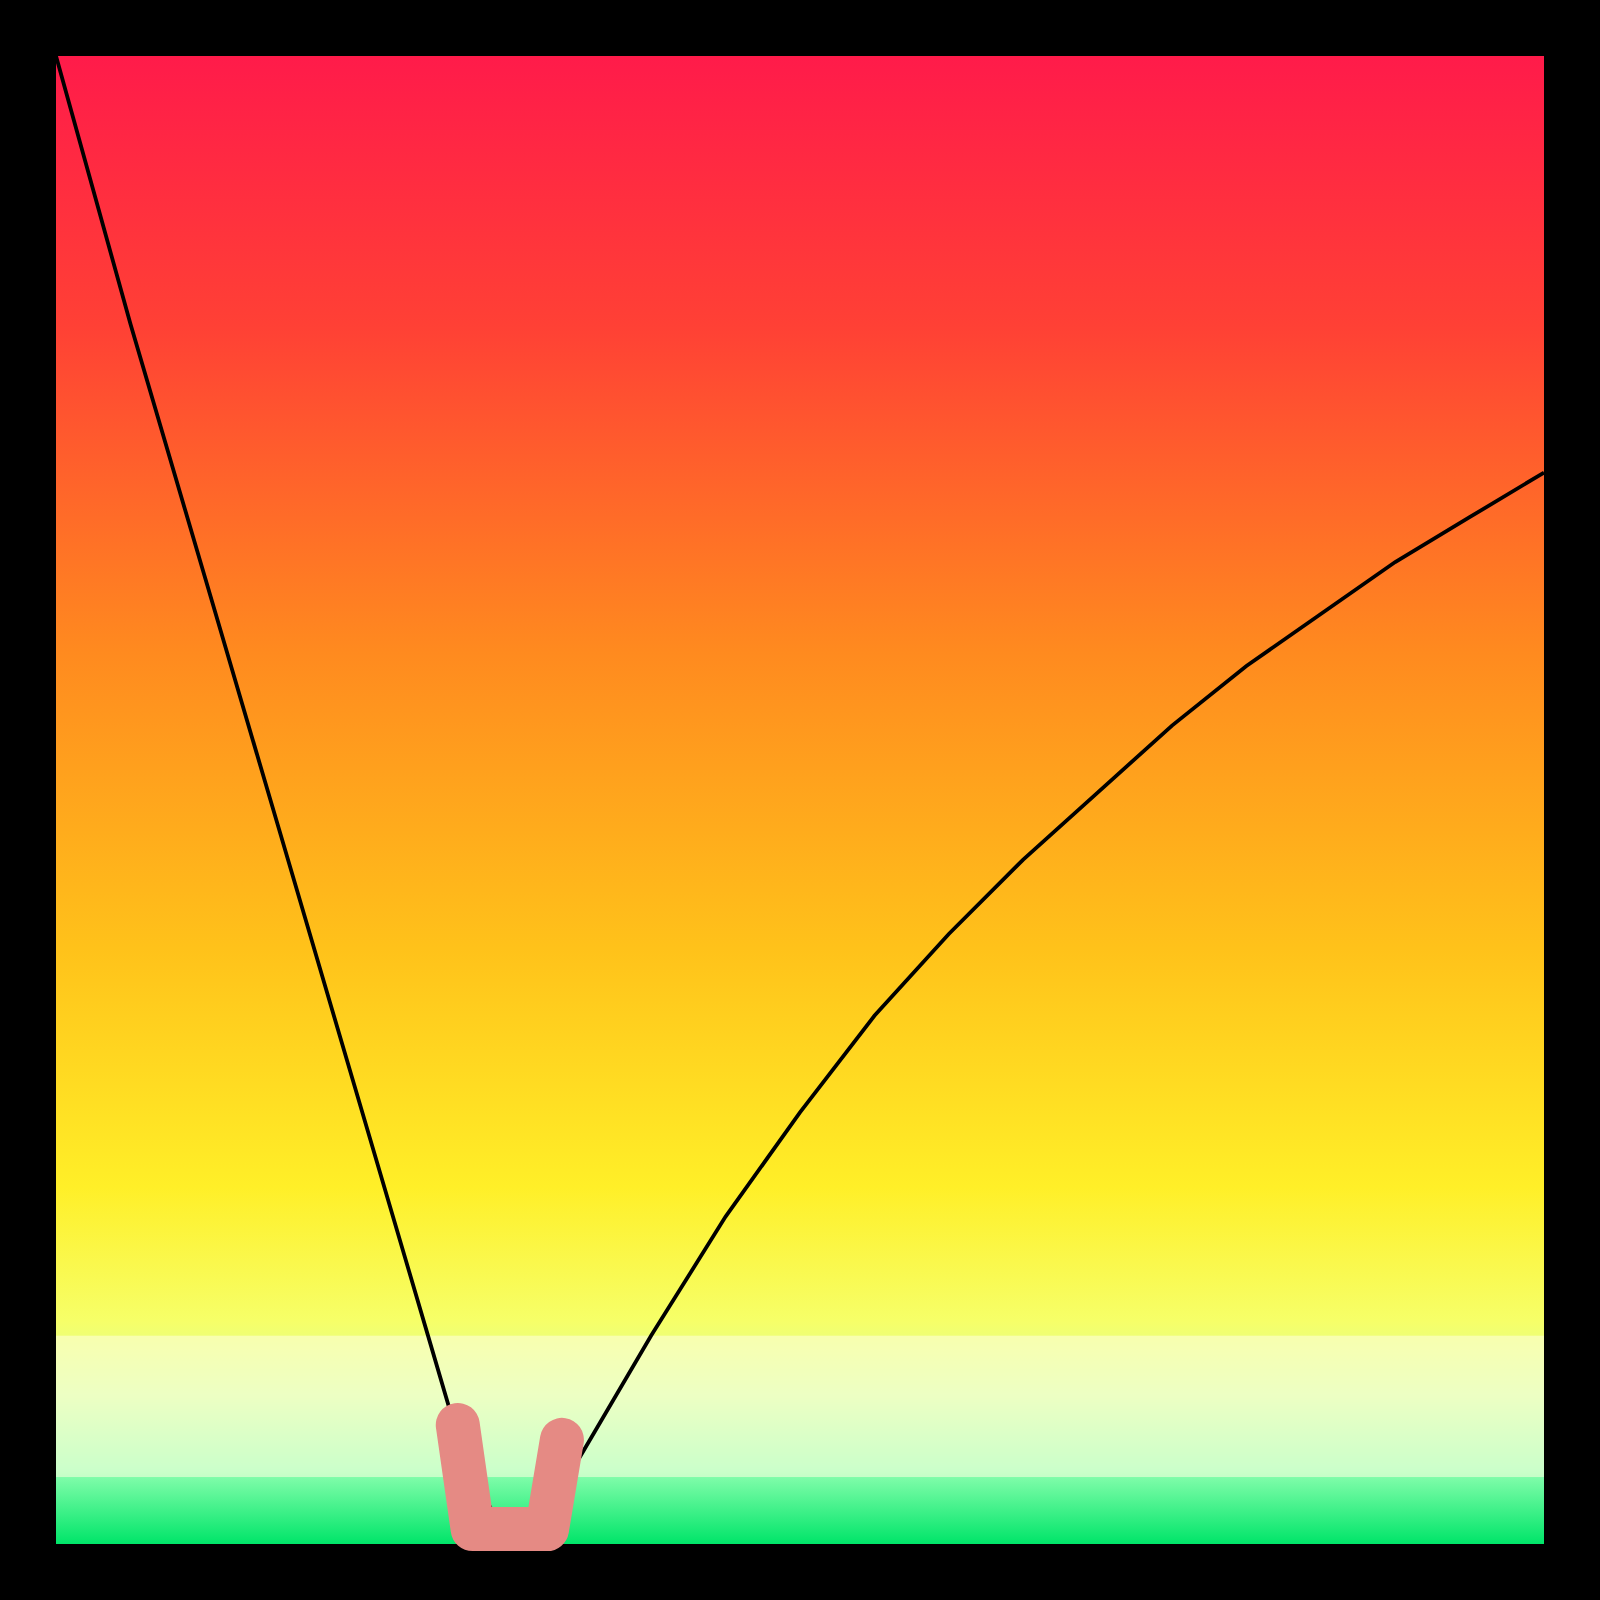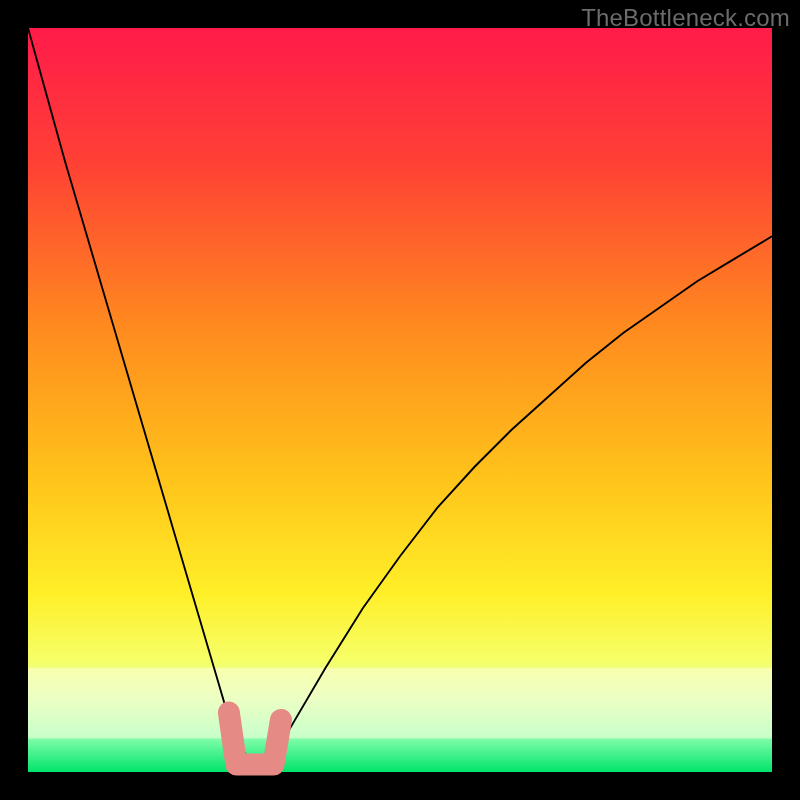--- a/index.html
+++ b/index.html
@@ -30,21 +30,20 @@
     position: absolute;
     top: 0;
     left: 0;
     display: block;
   }
 </style>
 </head>
 <body>
 
 <div class="frame">
-  <div class="watermark">TheBottleneck.com</div>
 
   <svg id="chart-svg" width="800" height="800" viewBox="0 0 800 800">
     <defs>
       <linearGradient id="bg-grad" x1="0" y1="0" x2="0" y2="1">
           <stop offset="0%" stop-color="#ff1b4a"></stop>
           <stop offset="18%" stop-color="#ff4035"></stop>
           <stop offset="40%" stop-color="#ff8a1f"></stop>
           <stop offset="60%" stop-color="#ffc21a"></stop>
           <stop offset="76%" stop-color="#ffef28"></stop>
           <stop offset="85%" stop-color="#f6ff68"></stop>

